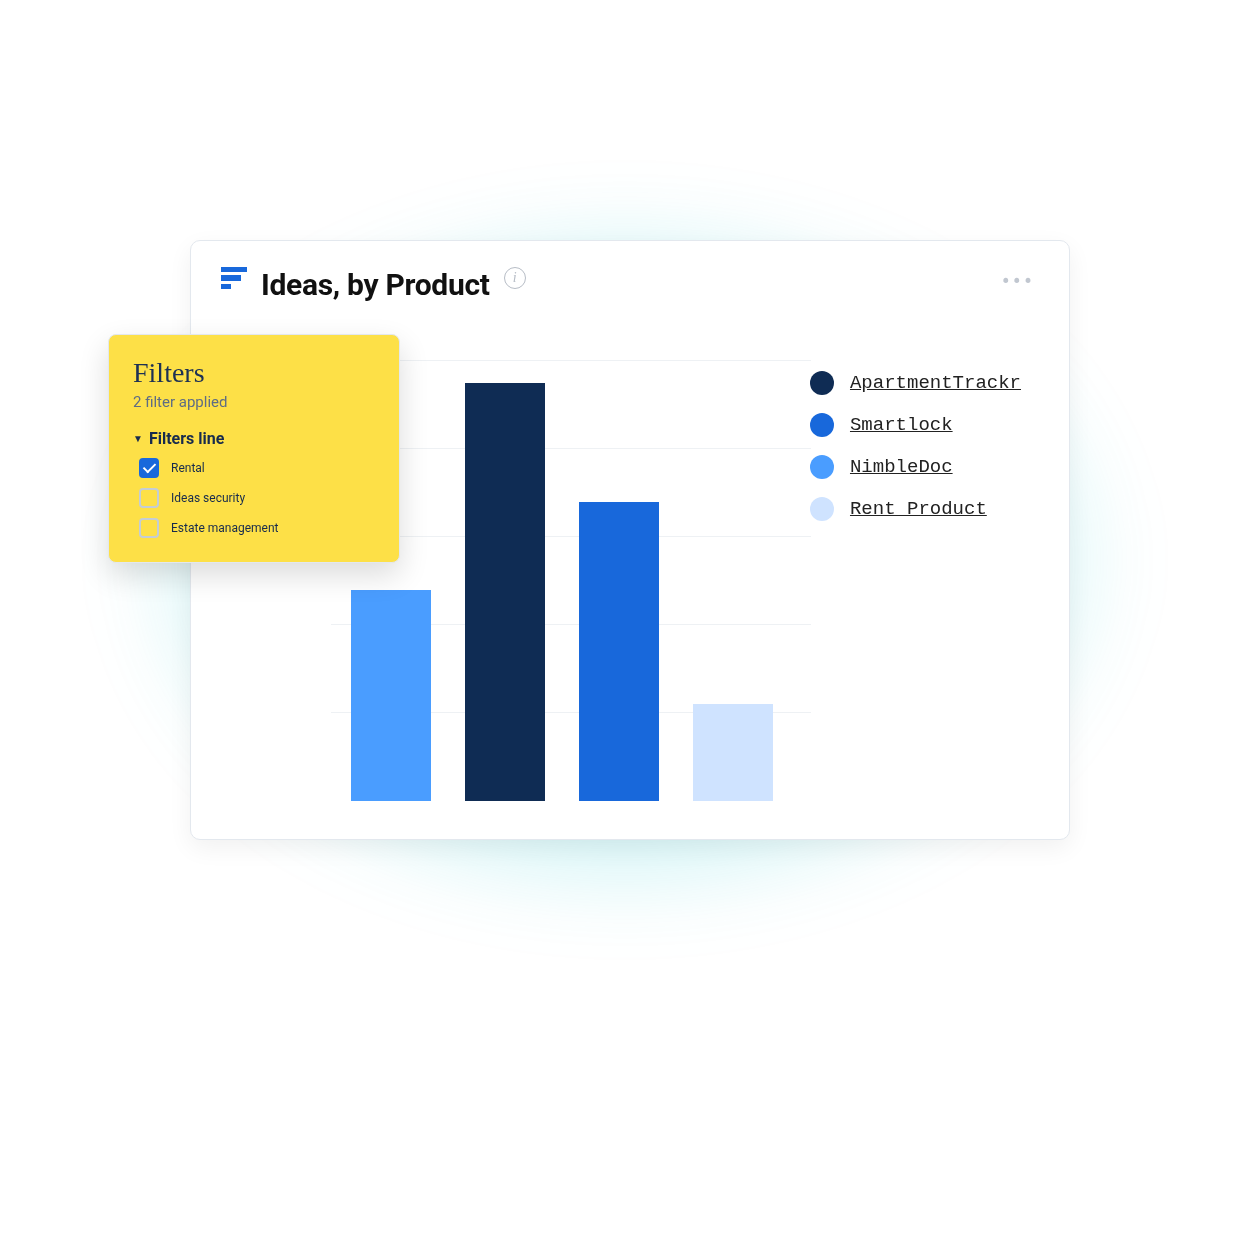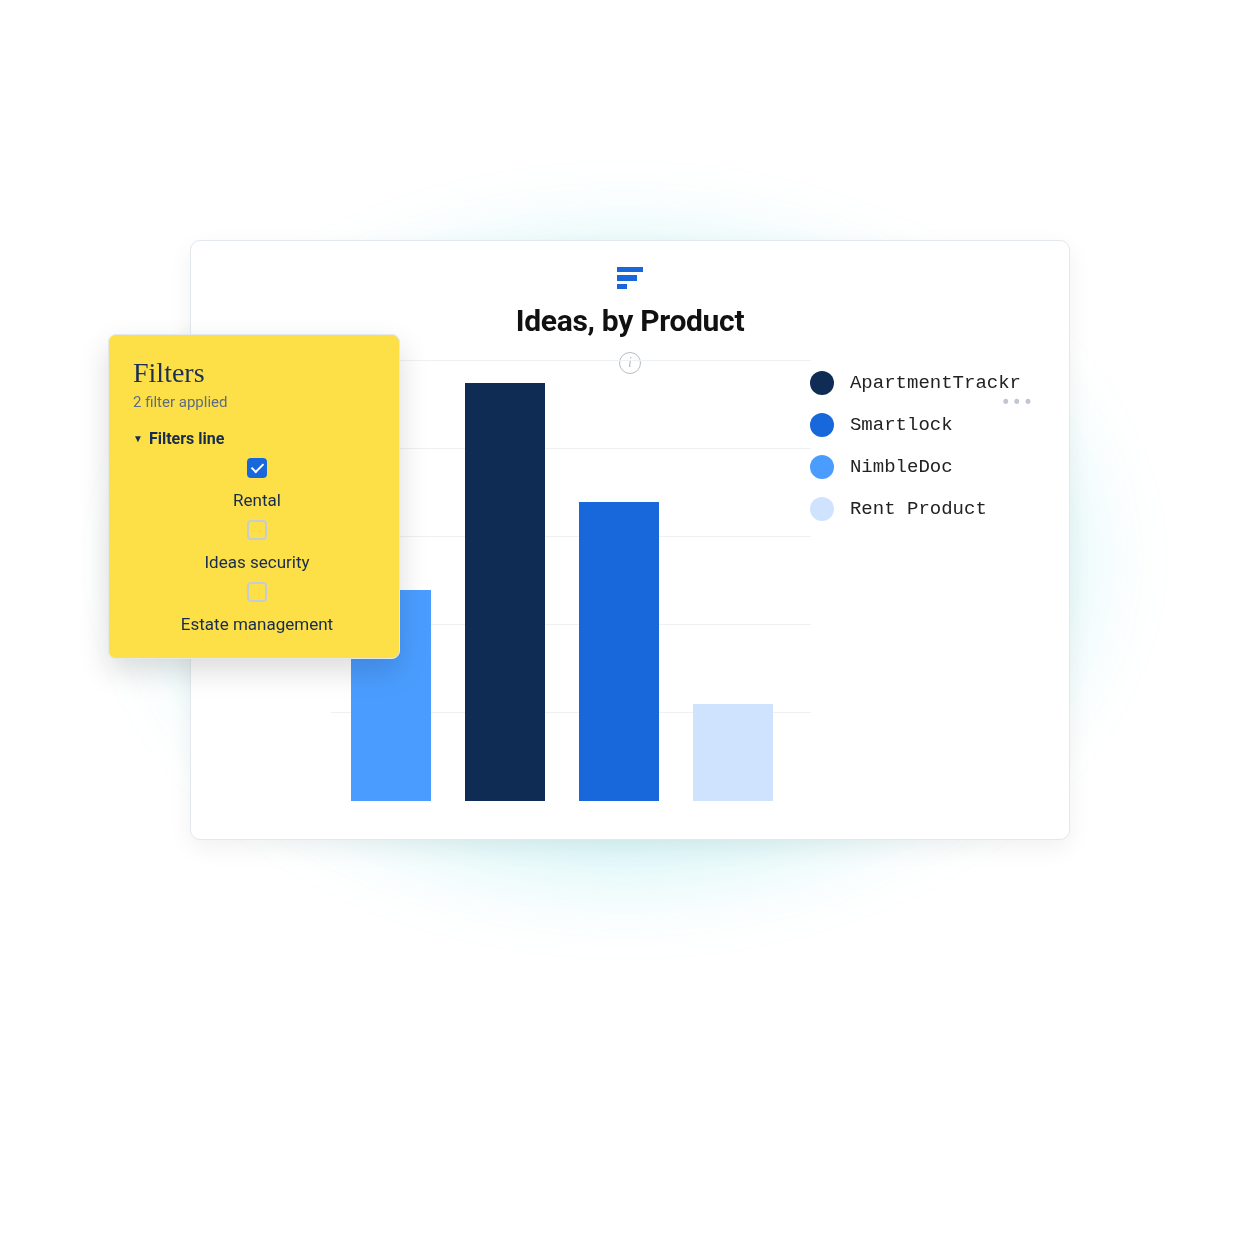--- a/index.html
+++ b/index.html
@@ -29,24 +29,22 @@
     height: 600px;
     background: #fff;
     border: 1px solid #e3e8ee;
     border-radius: 10px;
     box-shadow: 0 8px 24px rgba(0,0,0,0.06);
     z-index: 2;
     overflow: hidden;
   }
   .card-header {
     display: flex;
-    align-items: center;
     padding: 26px 30px 10px 30px;
     gap: 14px;
-    flex-direction: column;
   }
   .logo-icon {
     width: 26px;
     height: 22px;
     display: flex;
     flex-direction: column;
     gap: 3px;
     flex-shrink: 0;
   }
   .logo-icon div { background: #1868db; }
@@ -113,20 +111,21 @@
     flex-direction: column;
     gap: 18px;
   }
   .legend-item {
     display: flex;
     align-items: center;
     gap: 16px;
     font-family: "SFMono-Regular", Consolas, "Liberation Mono", Menlo, monospace;
     font-size: 19px;
     color: #222;
+    text-decoration: underline;
   }
   .swatch {
     width: 24px;
     height: 24px;
     border-radius: 50%;
     flex-shrink: 0;
   }
 
   
   .filters {
@@ -170,24 +169,23 @@
   .filter-options {
     margin-top: 10px;
     display: flex;
     flex-direction: column;
     gap: 10px;
   }
   .filter-option {
     display: flex;
     align-items: center;
     gap: 12px;
-    font-size: 17px;
+    font-size: 12px;
     color: #172b4d;
     padding-left: 6px;
-    flex-direction: column;
   }
   .checkbox {
     width: 20px;
     height: 20px;
     border: 2px solid #c4cdd5;
     border-radius: 4px;
     display: flex;
     align-items: center;
     justify-content: center;
     flex-shrink: 0;

